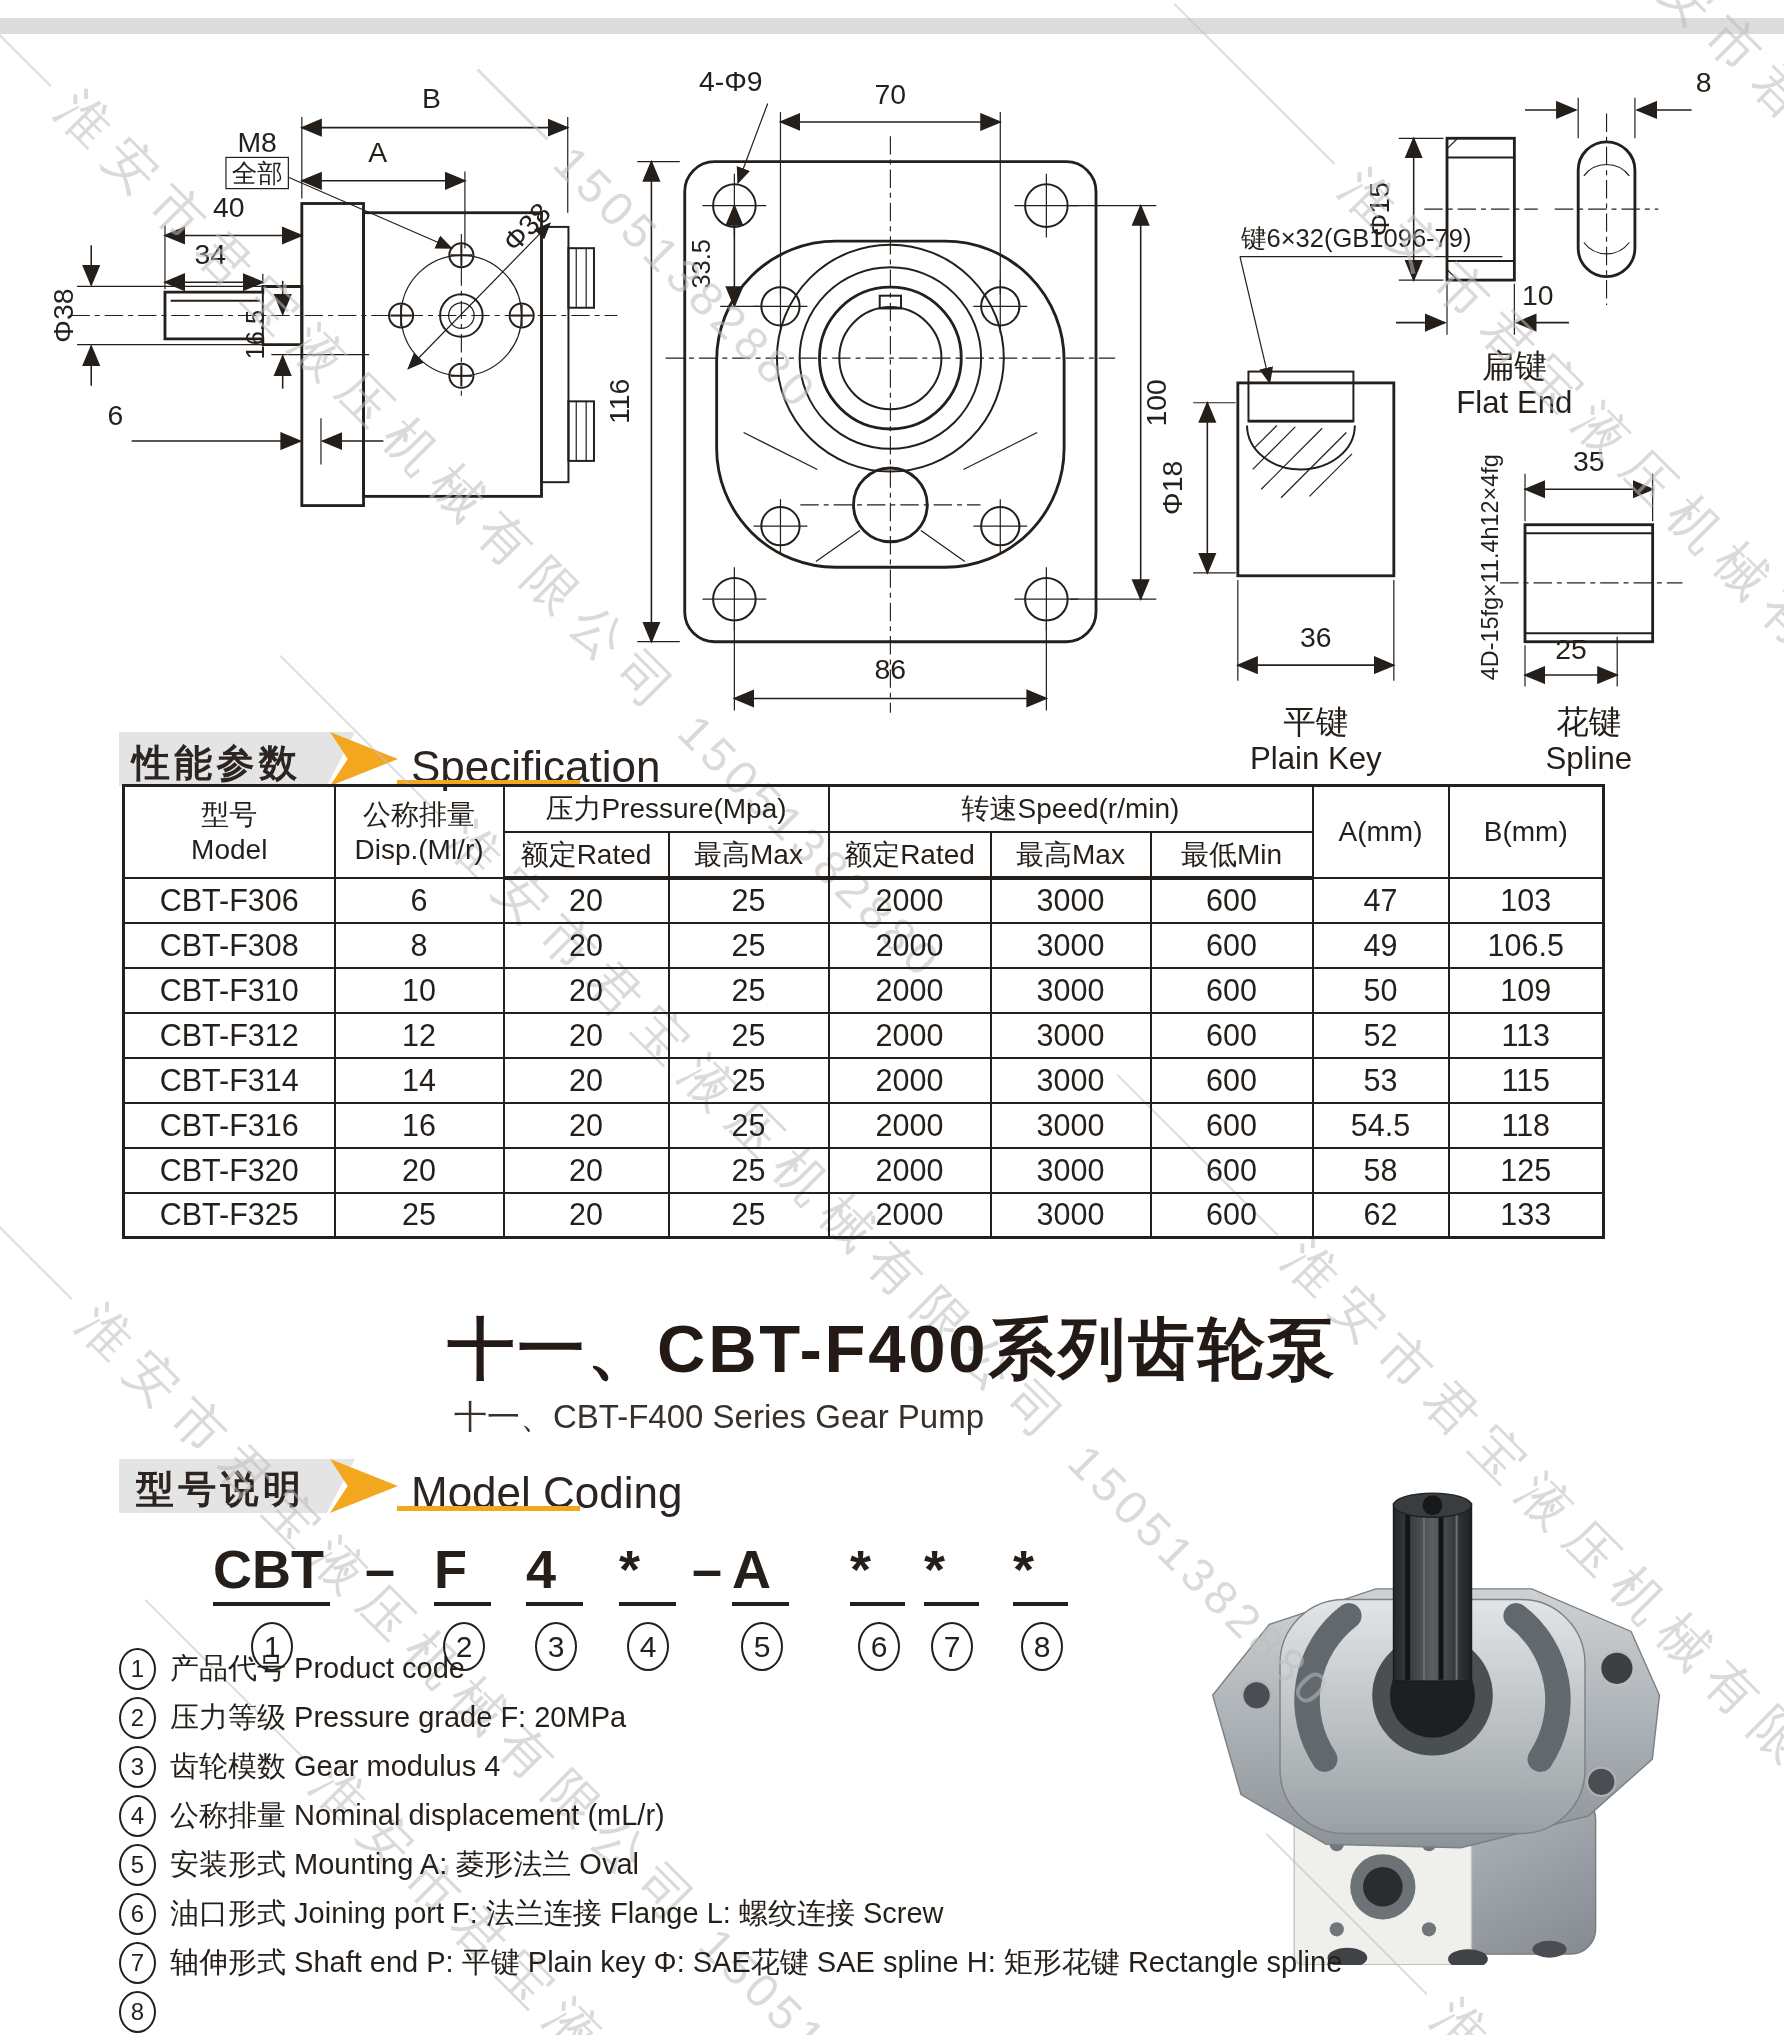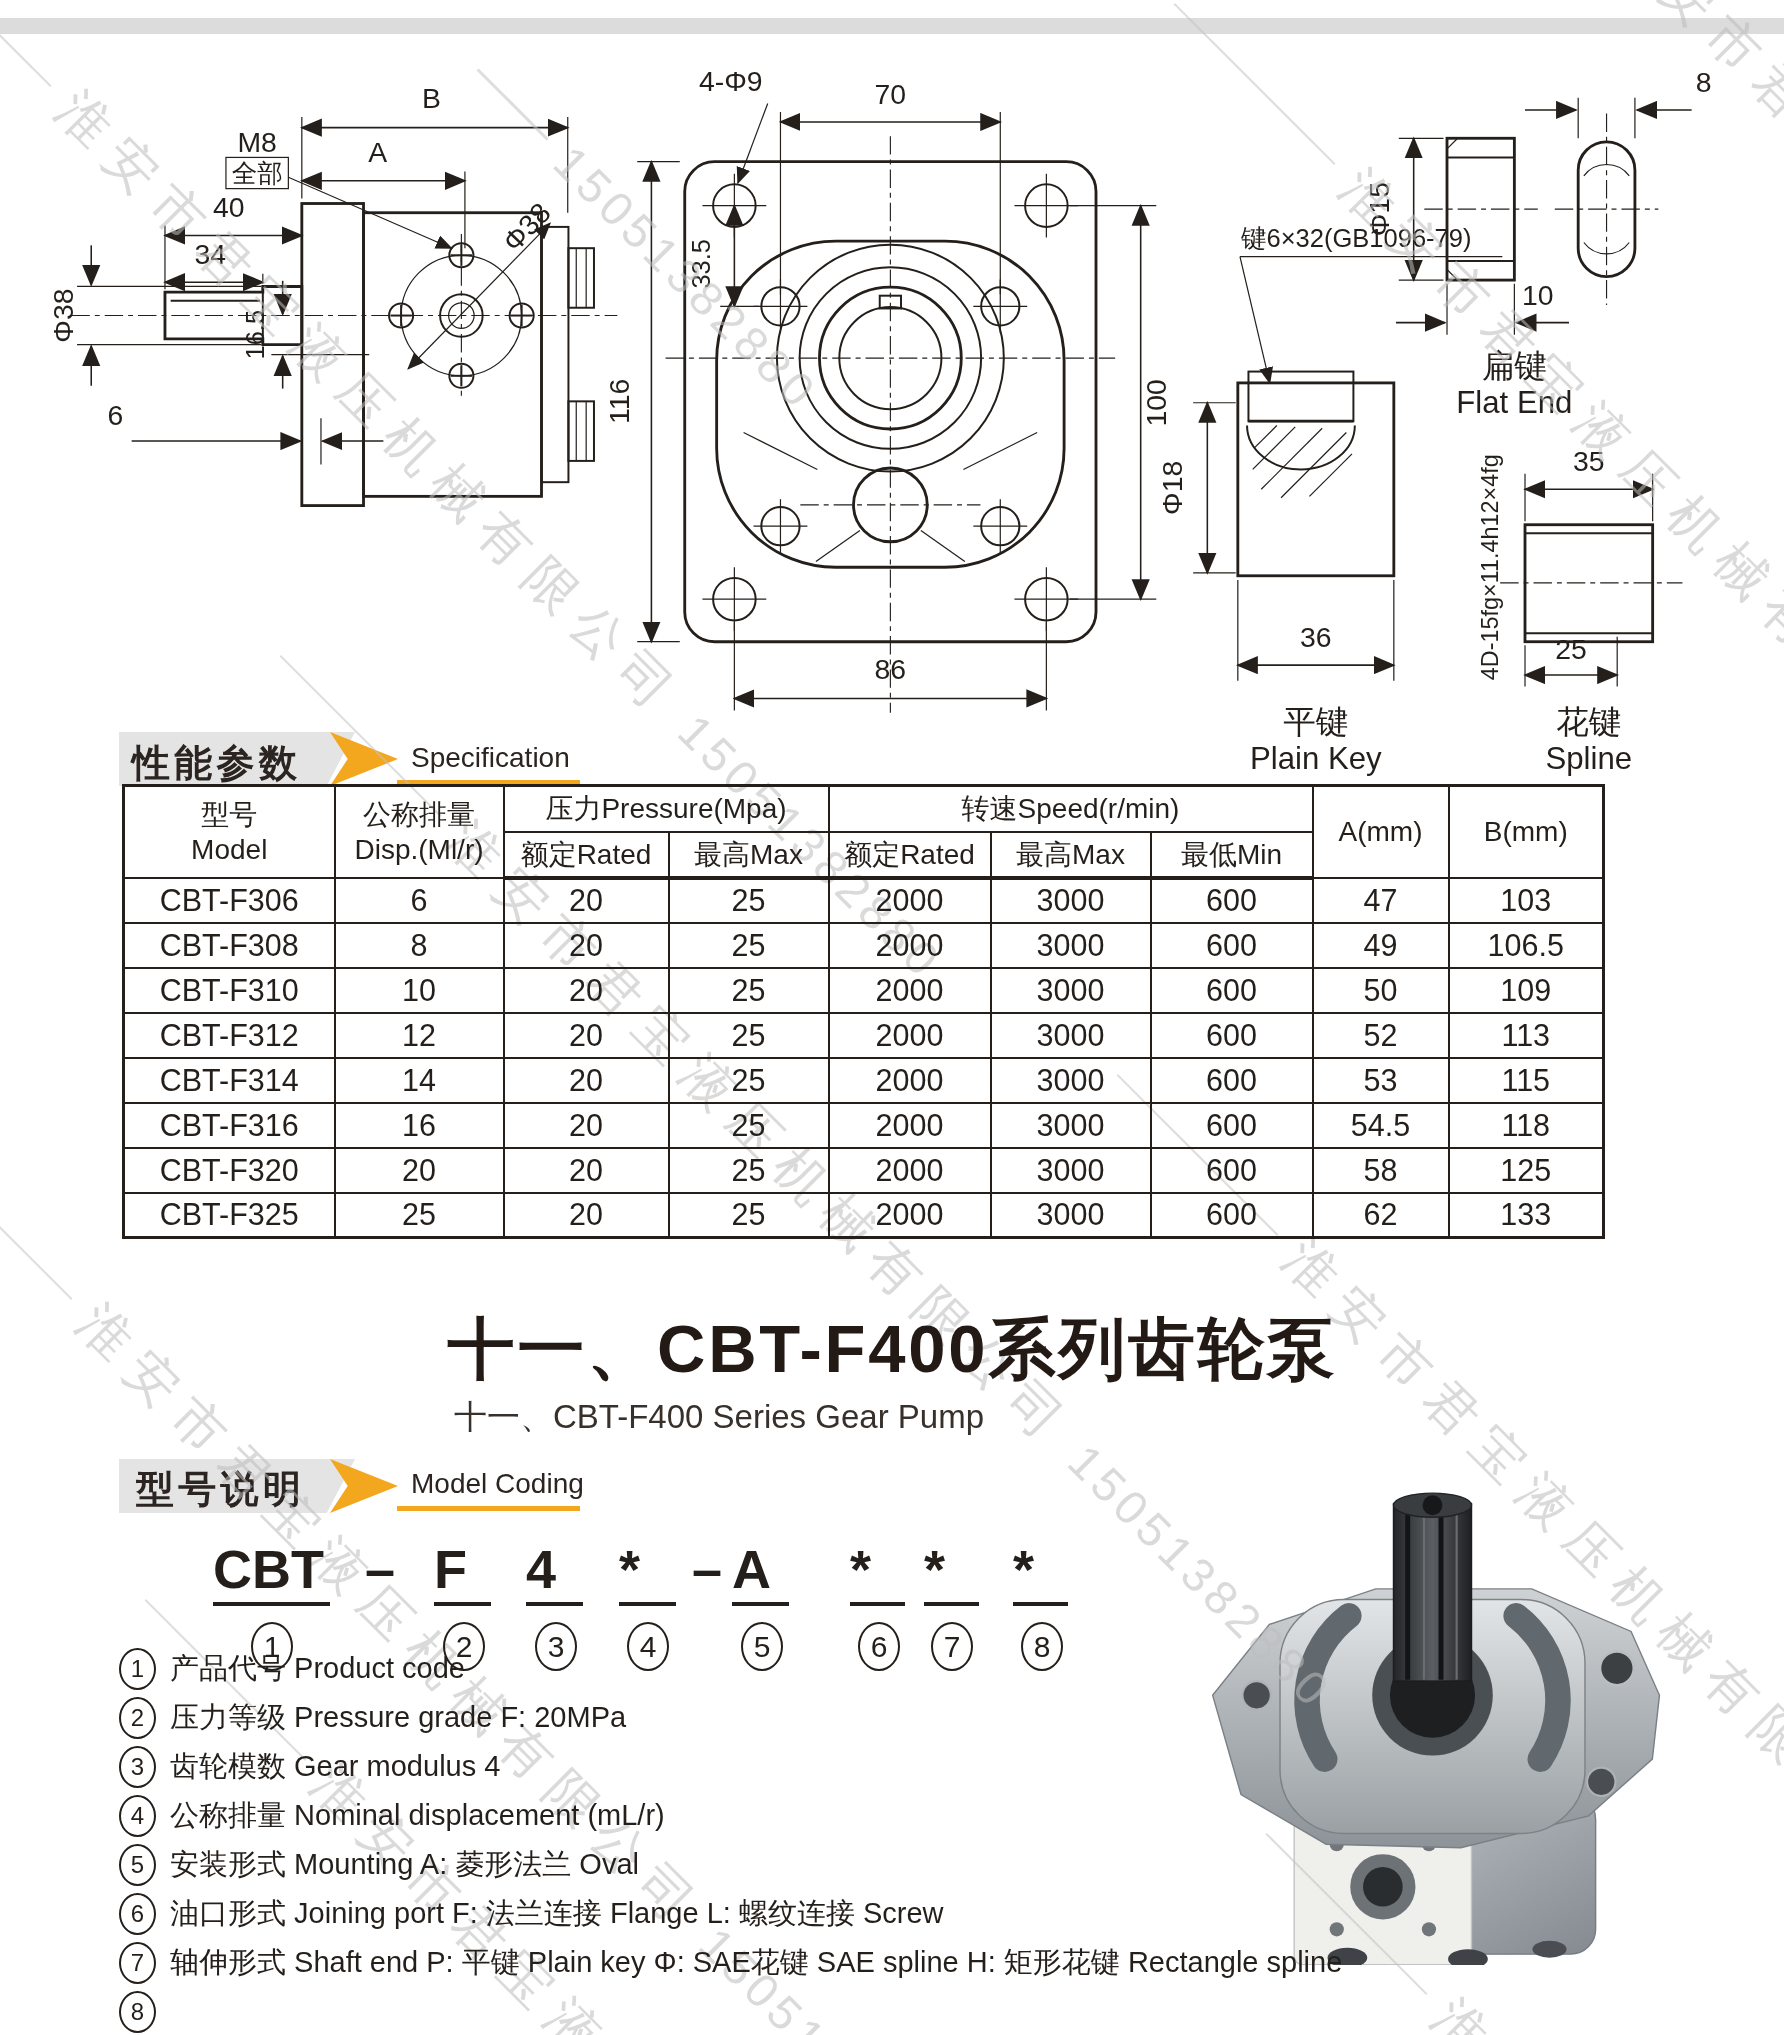--- a/index.html
+++ b/index.html
@@ -11,21 +11,21 @@
   .wm{position:absolute;display:flex;align-items:center;gap:21px;white-space:nowrap;
       transform:rotate(45deg);transform-origin:0 0;color:#bdbdbd;opacity:.55;
       font-size:52px;letter-spacing:14px;z-index:5;pointer-events:none;}
   .wm .ln{width:227px;height:2.1px;background:#c2c2c2;flex:none;}
   .wm .ph{font-size:47px;letter-spacing:5.7px;}
   
   .hdr-grey{position:absolute;background:#e4e4e4;clip-path:polygon(0 0,100% 0,88% 100%,0 100%);}
   .hdr-cn{position:absolute;font-size:38px;font-weight:bold;color:#2b2421;letter-spacing:4.3px;}
   .hdr-arrow{position:absolute;width:68px;height:54px;background:#f3a71e;
              clip-path:polygon(0 0,100% 50%,0 100%,26% 50%);}
-  .hdr-en{position:absolute;font-size:28px;color:#2b2421;}
+  .hdr-en{position:absolute;font-size:44px;color:#2b2421;}
   .hdr-line{position:absolute;height:5px;background:#f3a71e;}
   
   #spec-table{position:absolute;left:122px;top:784px;border-collapse:collapse;
               table-layout:fixed;border:3.5px solid #241f1a;z-index:6;background:transparent;}
   #spec-table th,#spec-table td{border:2.1px solid #241f1a;text-align:center;vertical-align:middle;
               font-weight:normal;color:#241f1a;padding:0;overflow:hidden;}
   #spec-table thead th{font-size:28px;line-height:1.25;}
   #spec-table thead tr.h2 th{border-bottom:4.3px solid #241f1a;margin-top:23px;}
   #spec-table tbody td{font-size:30.5px;}
   #spec-table thead tr{height:46px;} #spec-table tbody tr{height:45px;}

